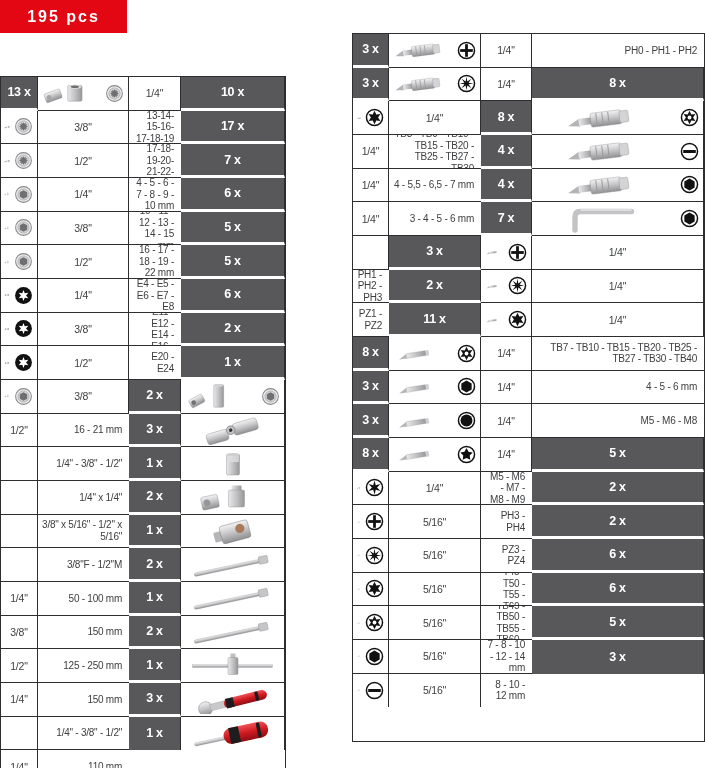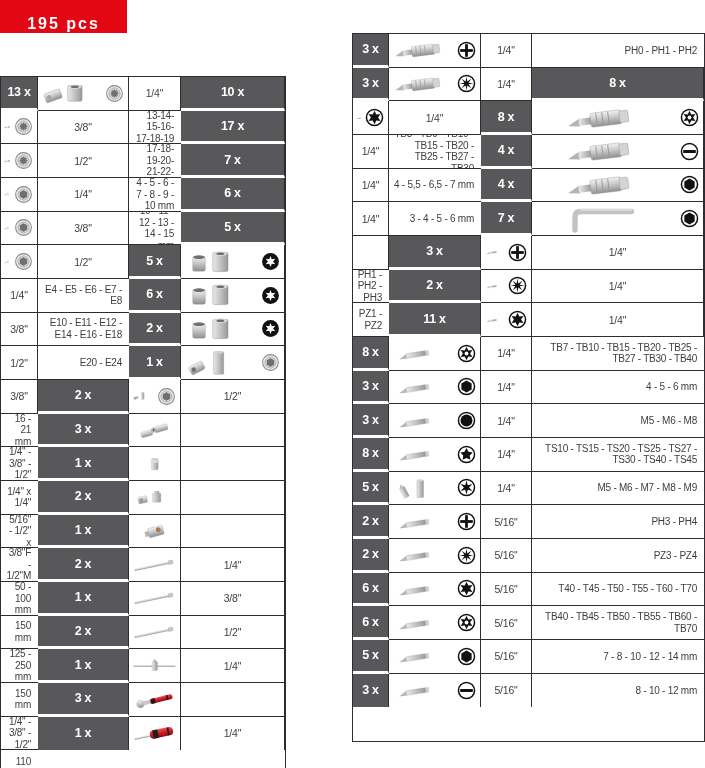--- a/index.html
+++ b/index.html
@@ -3,21 +3,21 @@
 <meta charset="utf-8">
 <style>
   :root{
     --red:#e30613; --qtybg:#58585a; --border:#2d2d2f; --txt:#3d3e40;
   }
   *{box-sizing:border-box;margin:0;padding:0;}
   html,body{background:#fff;}
   .page{position:relative;width:705px;height:768px;background:#fff;overflow:hidden;
         font-family:"Liberation Sans",sans-serif;}
   .badge{position:absolute;left:0;top:0;width:127px;height:33px;background:var(--red);
-         color:#fff;font-weight:bold;font-size:16px;display:flex;align-items:flex-end;
+         color:#fff;font-weight:bold;font-size:16px;display:flex;align-items:center;
          justify-content:center;letter-spacing:2px;}
   .ctable{position:absolute;top:33px;display:grid;border:1px solid var(--border);
           background:#fff;height:709px;}
   .ctable.left{left:0;width:286px;grid-template-columns:37px 91px 52px 1fr;
                grid-template-rows:repeat(21,1fr);margin-top:43px;}
   .ctable.right{left:352px;width:353px;grid-template-columns:36px 92px 51px 1fr;
                 grid-template-rows:repeat(21,1fr);}
   .cell{border-right:1px solid var(--border);border-bottom:1px solid var(--border);
         overflow:hidden;min-width:0;min-height:0;}
   .cell.qty{background:var(--qtybg);color:#fff;font-weight:bold;font-size:12.5px;
@@ -174,20 +174,23 @@
           <rect x="34" y="2" width="11.5" height="26" rx="1.5" fill="url(#mgH)" stroke="#8a8a8c" stroke-width=".4"></rect>
           <ellipse cx="39.7" cy="3" rx="5.2" ry="1.6" fill="#d2d2d4"></ellipse>
         </svg>
         <svg class="picon" viewBox="0 0 24 24">
           <circle cx="12" cy="12" r="9" fill="#efeff0" stroke="#8a8a8c" stroke-width="1.2"></circle>
           <circle cx="12" cy="12" r="6.4" fill="#d8d8da" stroke="#9a9a9c" stroke-width=".8"></circle>
           <polygon points="12.00,7.10 16.24,9.55 16.24,14.45 12.00,16.90 7.76,14.45 7.76,9.55" fill="#6f6f71"></polygon>
         </svg>
       </div>
       <div class="cell size">1/2"</div>
+      <div class="cell desc lastcol">
+        <span>16 - 17 - 18 - 19 - 22 mm</span>
+      </div>
       <div class="cell qty">5 x</div>
       <div class="cell img">
         <svg class="tool" viewBox="0 0 86 30" preserveAspectRatio="xMidYMid meet">
           <rect x="10" y="8.5" width="14.5" height="17" rx="2" fill="url(#mgV)" stroke="#8d8d8f" stroke-width=".4"></rect>
           <ellipse cx="17.2" cy="9.5" rx="6.6" ry="2.1" fill="#707073"></ellipse>
           <rect x="33" y="4" width="17.5" height="22" rx="2" fill="url(#mgH)" stroke="#8a8a8c" stroke-width=".5"></rect>
           <ellipse cx="41.7" cy="5.6" rx="8.1" ry="2.5" fill="#dadadc"></ellipse>
           <ellipse cx="41.7" cy="5.6" rx="4.6" ry="1.5" fill="#6e6e70"></ellipse>
         </svg>
         <svg class="picon" viewBox="0 0 24 24">
@@ -668,23 +671,20 @@
             <rect x="19.5" y="13.8" width="27" height="6.6" rx="1.2" fill="url(#mgH)" stroke="#8d8d90" stroke-width=".35"></rect>
             <rect x="46" y="13.3" width="4.5" height="7.6" rx="1" fill="#cfcfd1"></rect>
           </g>
         </svg>
         <svg class="picon" viewBox="0 0 24 24">
           <circle cx="12" cy="12" r="9.2" fill="#fff" stroke="#111" stroke-width="1.7"></circle>
           <polygon points="12.00,4.60 14.29,8.84 19.04,9.71 15.71,13.21 16.35,17.99 12.00,15.90 7.65,17.99 8.29,13.21 4.96,9.71 9.71,8.84" fill="#111"></polygon>
         </svg>
       </div>
       <div class="cell size">1/4"</div>
-      <div class="cell desc lastcol">
-        <span>TS10 - TS15 - TS20 - TS25 - TS27 - TS30 - TS40 - TS45</span>
-      </div>
       <div class="cell qty">5 x</div>
       <div class="cell img">
         <svg class="tool" viewBox="0 0 86 30" preserveAspectRatio="xMidYMid meet">
           <g transform="rotate(-28 20 20)">
             <rect x="13" y="12" width="7.5" height="15" rx="1" fill="url(#mgH)" stroke="#8d8d90" stroke-width=".3"></rect>
             <polygon points="13,12.6 20.5,12.6 16.8,7.5" fill="#c0c0c2"></polygon>
           </g>
           <rect x="34" y="4" width="9" height="24" rx="1.2" fill="url(#mgH)" stroke="#8d8d90" stroke-width=".35"></rect>
           <ellipse cx="38.5" cy="4.6" rx="4.1" ry="1.3" fill="#d6d6d8"></ellipse>
         </svg>

